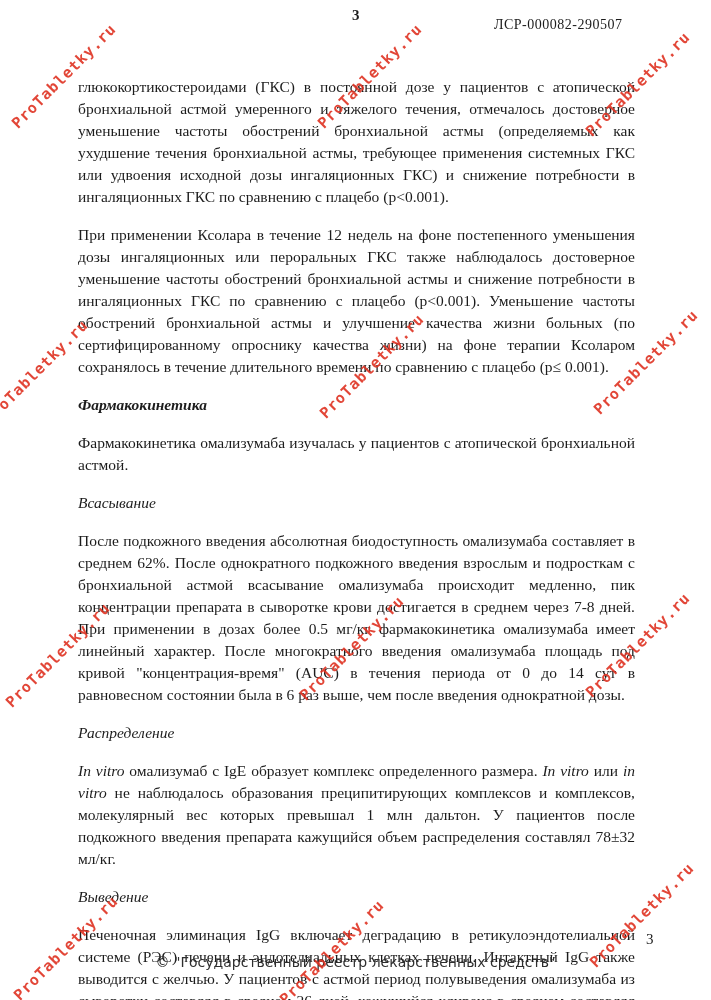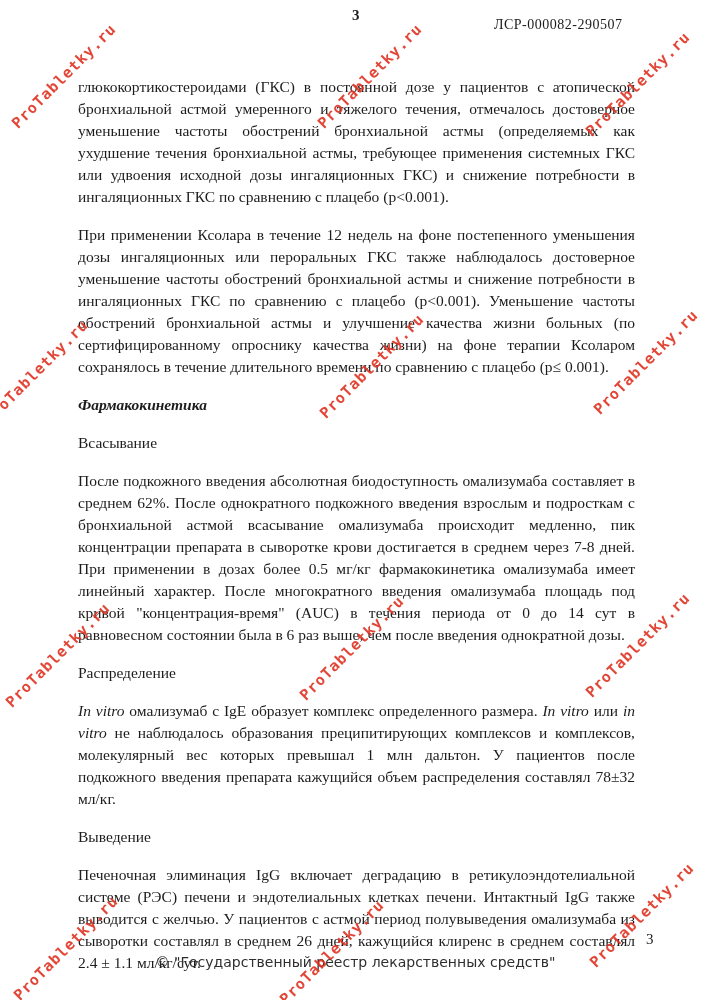--- a/index.html
+++ b/index.html
@@ -20,21 +20,21 @@
     position:absolute;left:494px;top:17px;
     font-size:14px;letter-spacing:.5px;white-space:nowrap;
   }
   .content{
     position:absolute;left:62px;top:60px;width:589px;
     font-size:15.5px;line-height:22px;
     text-align:justify;
   }
   .content p{margin:16px;padding:0;}
   .heading-bold-italic{font-weight:bold;font-style:italic;text-align:left;}
-  .subheading-italic{text-align:left;}
+  .subheading-italic{font-style:italic;text-align:left;}
   .footer{
     position:absolute;left:0;top:954px;width:711px;
     text-align:center;
     font-family:"DejaVu Sans", sans-serif;
     font-size:14px;color:#2e2e2e;
   }
   .bottom-page-number{
     position:absolute;left:646px;top:931px;
     font-size:15px;
   }
@@ -65,20 +65,21 @@
 
 <div class="page">
 
   <div class="top-page-number">3</div>
   <div class="doc-id">ЛСР-000082-290507</div>
 
   <div class="content">
     <p>глюкокортикостероидами (ГКС) в постоянной дозе у пациентов с атопической бронхиальной астмой умеренного и тяжелого течения, отмечалось достоверное уменьшение частоты обострений бронхиальной астмы (определяемых как ухудшение течения бронхиальной астмы, требующее применения системных ГКС или удвоения исходной дозы ингаляционных ГКС) и снижение потребности в ингаляционных ГКС по сравнению с плацебо (p&lt;0.001).</p>
     <p>При применении Ксолара в течение 12 недель на фоне постепенного уменьшения дозы ингаляционных или пероральных ГКС также наблюдалось достоверное уменьшение частоты обострений бронхиальной астмы и снижение потребности в ингаляционных ГКС по сравнению с плацебо (p&lt;0.001). Уменьшение частоты обострений бронхиальной астмы и улучшение качества жизни больных (по сертифицированному опроснику качества жизни) на фоне терапии Ксоларом сохранялось в течение длительного времени по сравнению с плацебо (p≤ 0.001).</p>
     <p class="heading-bold-italic">Фармакокинетика</p>
+    <p>Фармакокинетика омализумаба изучалась у пациентов с атопической бронхиальной астмой.</p>
     <p class="subheading-italic">Всасывание</p>
     <p>После подкожного введения абсолютная биодоступность омализумаба составляет в среднем 62%. После однократного подкожного введения взрослым и подросткам с бронхиальной астмой всасывание омализумаба происходит медленно, пик концентрации препарата в сыворотке крови достигается в среднем через 7-8 дней. При применении в дозах более 0.5 мг/кг фармакокинетика омализумаба имеет линейный характер. После многократного введения омализумаба площадь под кривой "концентрация-время" (AUC) в течения периода от 0 до 14 сут в равновесном состоянии была в 6 раз выше, чем после введения однократной дозы.</p>
     <p class="subheading-italic">Распределение</p>
     <p><em>In vitro</em><span> омализумаб с IgE образует комплекс определенного размера. </span><em>In vitro</em><span> или </span><em>in vitro</em><span> не наблюдалось образования преципитирующих комплексов и комплексов, молекулярный вес которых превышал 1 млн дальтон. У пациентов после подкожного введения препарата кажущийся объем распределения составлял 78±32 мл/кг.</span></p>
     <p class="subheading-italic">Выведение</p>
     <p>Печеночная элиминация IgG включает деградацию в ретикулоэндотелиальной системе (РЭС) печени и эндотелиальных клетках печени. Интактный IgG также выводится с желчью. У пациентов с астмой период полувыведения омализумаба из сыворотки составлял в среднем 26 дней, кажущийся клиренс в среднем составлял 2.4 ± 1.1 мл/кг/сут.</p>
   </div>
 
   <div class="footer">© "Государственный реестр лекарственных средств"</div>
   <div class="bottom-page-number">3</div>

